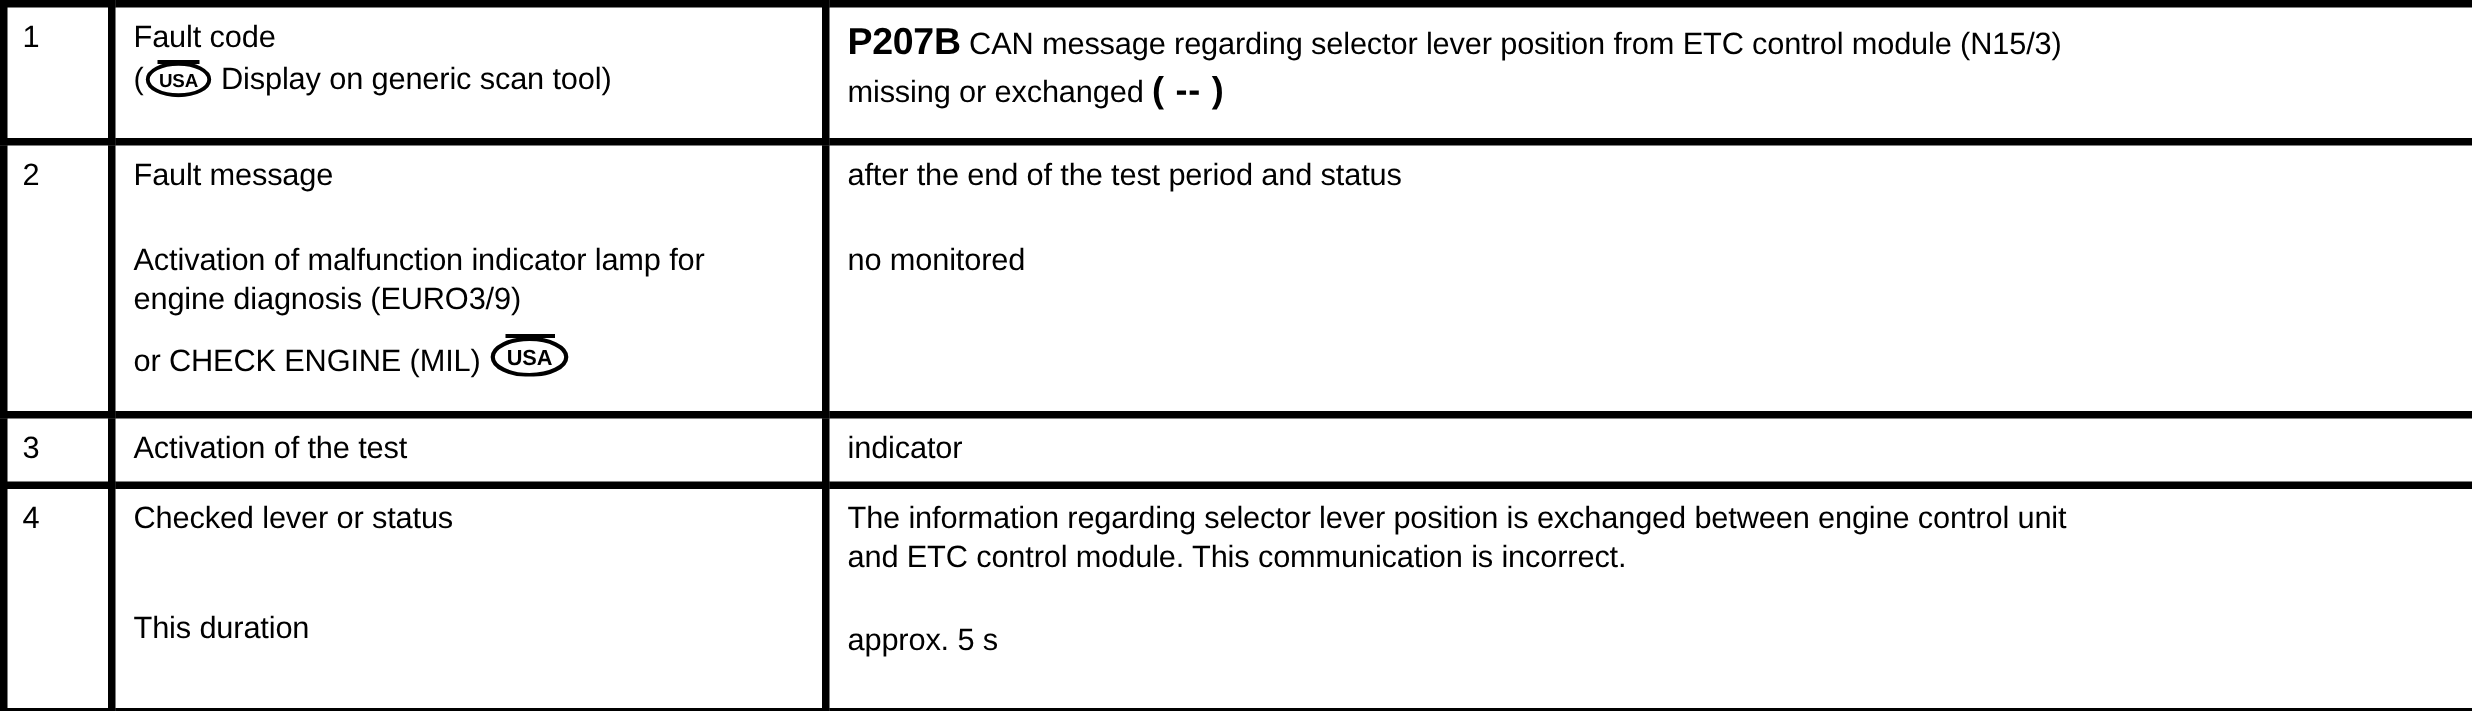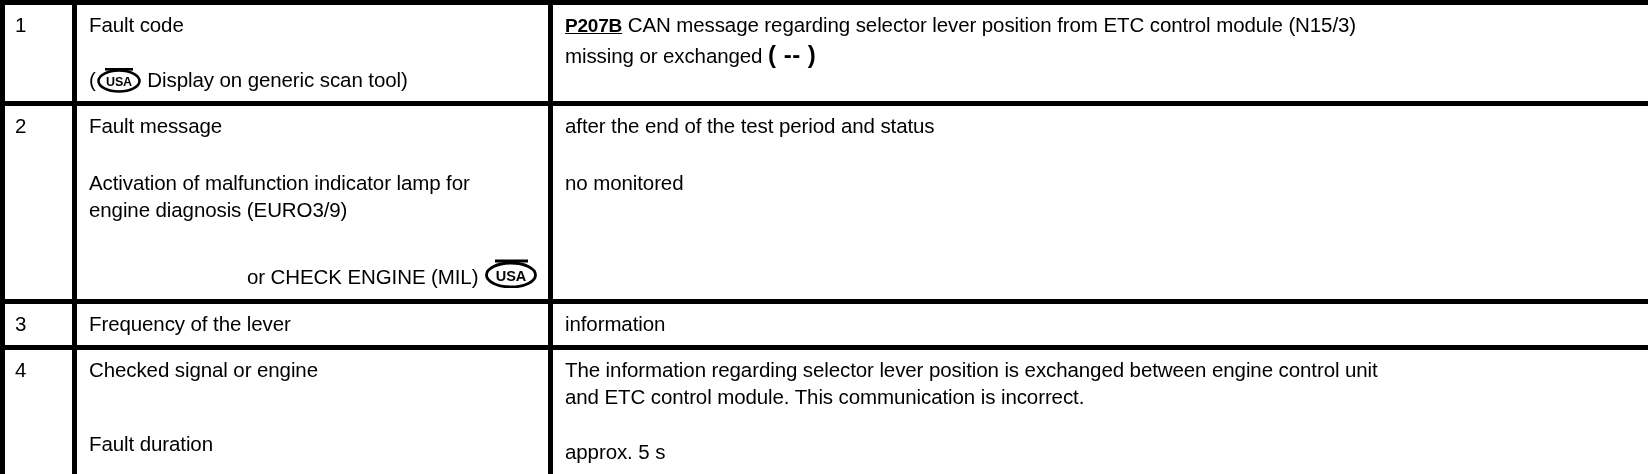--- a/index.html
+++ b/index.html
@@ -64,37 +64,35 @@
 
   .line { display: block; white-space: nowrap; }
   .line.wrapline { white-space: normal; }
 
   .gap-sm { display: block; height: 28px; }
   .gap-md { display: block; height: 30px; }
   .gap-xl { display: block; height: 47px; }
 
   .code-bold {
     font-weight: bold;
-    font-size: 19px;
+    font-size: 25px;
     letter-spacing: -0.2px;
-    text-decoration: underline;
   }
 
   .dash-bold {
     font-weight: bold;
     font-size: 24px;
     letter-spacing: 0.5px;
   }
 
   
   .usa-badge {
     display: inline-block;
     vertical-align: -6px;
     position: relative;
-    margin-top: 28px;
   }
   .usa-badge svg { display: block; }
 </style>
 </head>
 <body>
 
 <div class="sheet">
   <table class="fault-table">
     <colgroup>
       <col class="c-num">
@@ -130,21 +128,21 @@
       <tr class="row-tall" style="height:182px;">
         <td>
           <div class="cell-num">2</div>
         </td>
         <td>
           <div class="cell-pad">
             <span class="line">Fault message</span>
             <span class="gap-md"></span>
             <span class="line">Activation of malfunction indicator lamp for</span>
             <span class="line">engine diagnosis (EURO3/9)</span>
-            <span class="line" style="padding-top:7px;text-align:right;"><span>or CHECK ENGINE (MIL)</span><span>&nbsp;</span><span class="usa-badge" style="vertical-align:-4px;">
+            <span class="line" style="padding-top:7px;"><span>or CHECK ENGINE (MIL)</span><span>&nbsp;</span><span class="usa-badge" style="vertical-align:-4px;">
                 <svg width="54" height="30" viewBox="0 0 54 30" aria-hidden="true">
                   <ellipse cx="27" cy="17" rx="24.5" ry="12" fill="none" stroke="#000" stroke-width="2.8"></ellipse>
                   <line x1="11" y1="3" x2="44" y2="3" stroke="#000" stroke-width="2.8"></line>
                   <text x="27" y="22.5" text-anchor="middle" font-family="Liberation Sans, sans-serif" font-size="14.5" font-weight="bold" fill="#000">USA</text>
                 </svg>
               </span></span>
           </div>
         </td>
         <td>
           <div class="cell-pad">
@@ -153,36 +151,36 @@
             <span class="line">no monitored</span>
           </div>
         </td>
       </tr>
 
       <tr style="height:45px;">
         <td>
           <div class="cell-num">3</div>
         </td>
         <td>
-          <div class="cell-pad">Frequency of the lever</div>
+          <div class="cell-pad">Activation of the test</div>
         </td>
         <td>
-          <div class="cell-pad">information</div>
+          <div class="cell-pad">indicator</div>
         </td>
       </tr>
 
       <tr class="row-tall" style="height:151px;">
         <td>
           <div class="cell-num">4</div>
         </td>
         <td>
           <div class="cell-pad">
-            <span class="line">Checked signal or engine</span>
+            <span class="line">Checked lever or status</span>
             <span class="gap-xl"></span>
-            <span class="line">Fault duration</span>
+            <span class="line">This duration</span>
           </div>
         </td>
         <td>
           <div class="cell-pad">
             <span class="line">The information regarding selector lever position is exchanged between engine control unit</span>
             <span class="line">and ETC control module. This communication is incorrect.</span>
             <span class="gap-sm"></span>
             <span class="line">approx. 5 s</span>
           </div>
         </td>

